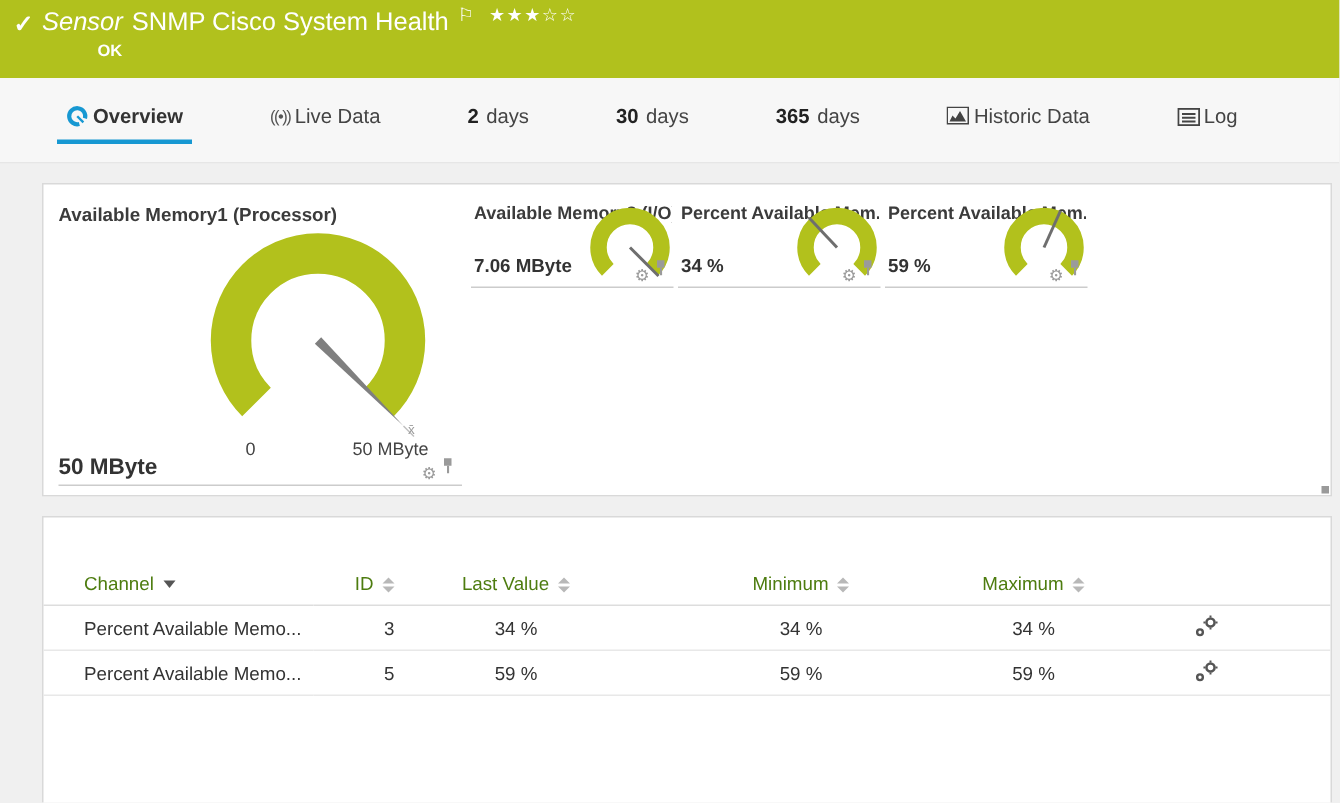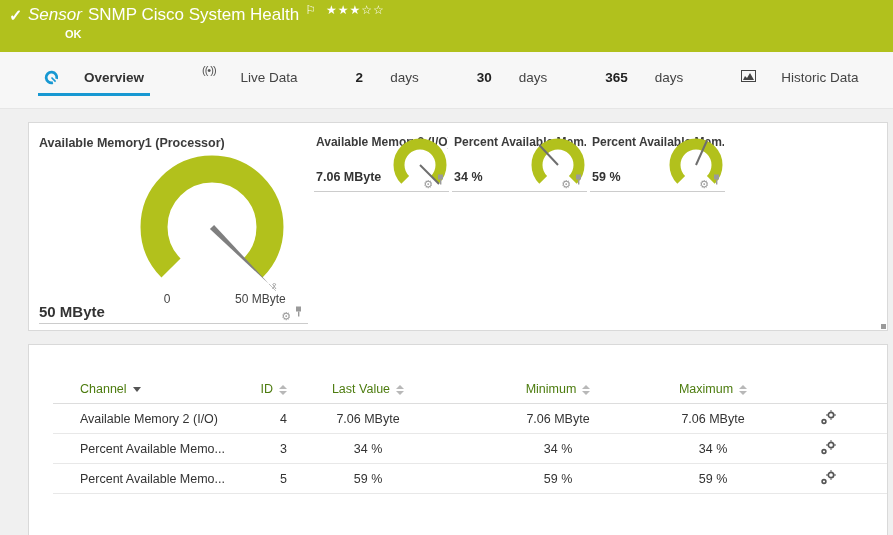--- a/index.html
+++ b/index.html
@@ -16,32 +16,32 @@
   .topbar .title-line .sensor-word{font-style:italic;margin-right:6px;}
   .topbar .flag{font-size:12px;vertical-align:top;position:relative;top:-2px;margin-left:6px;}
   .topbar .stars{font-size:12px;vertical-align:top;position:relative;top:-2px;margin-left:10px;letter-spacing:1px;}
   .topbar .status{position:absolute;left:45px;top:28px;font-size:11px;font-weight:bold;margin-left:20px;}
   
   .tabbar{
     height:57px;background:#f7f7f7;border-bottom:1px solid #e6e6e6;
     display:flex;align-items:flex-start;padding:18px 0 0 38px;box-sizing:border-box;
   }
   .tab{
-    display:flex;gap:25px;
+    display:flex;align-items:center;gap:3px;
     padding:0 6px 8px 6px;margin-right:46px;
     border-bottom:3px solid transparent;
     font-size:13.5px;color:#444;cursor:pointer;white-space:nowrap;
   }
   .tab .num{font-weight:bold;color:#222;margin-right:2px;}
   .tab.active{border-bottom-color:#1798d2;color:#333;font-weight:bold;}
   .tab .ticon{display:inline-block;line-height:0;}
   .livedata-glyph{font-size:11px;color:#555;letter-spacing:-1px;}
   
   .content{padding:13px 0 0 28px;}
-  .panel{background:#fff;border:1px solid #d9d9d9;box-sizing:border-box;width:860px;padding-left:24px;}
+  .panel{background:#fff;border:1px solid #d9d9d9;box-sizing:border-box;width:860px;}
   .panel1{position:relative;height:209px;}
   .panel2{position:relative;height:201px;margin-top:13px;}
   
   .main-cell{position:absolute;left:10px;top:0;width:269px;height:200px;border-bottom:1px solid #ccc;}
   .gauge-title{position:absolute;left:0;top:13px;font-size:12.5px;font-weight:bold;color:#3b3b3b;white-space:nowrap;}
   .main-gauge-svg{position:absolute;left:0;top:0;}
   .scale-label{position:absolute;top:169px;font-size:12px;color:#444;}
   .scale-zero{left:122px;width:12px;text-align:center;}
   .scale-max{left:196px;}
   .main-value{position:absolute;left:0;bottom:3px;font-size:15px;font-weight:bold;color:#333;}
@@ -244,37 +244,20 @@
                 <i class="dn"></i>
               </span></th>
           <th class="c-max"><span>Maximum</span><span class="sort-both">
                 <i class="up"></i>
                 <i class="dn"></i>
               </span></th>
           <th class="c-gear"></th>
         </tr>
       </thead>
       <tbody>
-        <tr>
-          <td class="c-channel">Available Memory 2 (I/O)</td>
-          <td class="c-id">4</td>
-          <td class="c-last">7.06 MByte</td>
-          <td class="c-min">7.06 MByte</td>
-          <td class="c-max">7.06 MByte</td>
-          <td class="c-gear"><span class="chan-gear"><svg width="17" height="15" viewBox="0 0 17 15">
-                  <circle cx="11" cy="5" r="2.7" fill="none" stroke="#555" stroke-width="1.7"></circle>
-                  <g stroke="#555" stroke-width="1.3">
-                    <line x1="11" y1="0.3" x2="11" y2="1.6"></line>
-                    <line x1="11" y1="8.4" x2="11" y2="9.7"></line>
-                    <line x1="6.3" y1="5" x2="7.6" y2="5"></line>
-                    <line x1="14.4" y1="5" x2="15.7" y2="5"></line>
-                  </g>
-                  <circle cx="4" cy="11.5" r="1.9" fill="none" stroke="#555" stroke-width="1.6"></circle>
-                </svg></span></td>
-        </tr>
         <tr>
           <td class="c-channel">Percent Available Memo...</td>
           <td class="c-id">3</td>
           <td class="c-last">34 %</td>
           <td class="c-min">34 %</td>
           <td class="c-max">34 %</td>
           <td class="c-gear"><span class="chan-gear"><svg width="17" height="15" viewBox="0 0 17 15">
                   <circle cx="11" cy="5" r="2.7" fill="none" stroke="#555" stroke-width="1.7"></circle>
                   <g stroke="#555" stroke-width="1.3">
                     <line x1="11" y1="0.3" x2="11" y2="1.6"></line>

